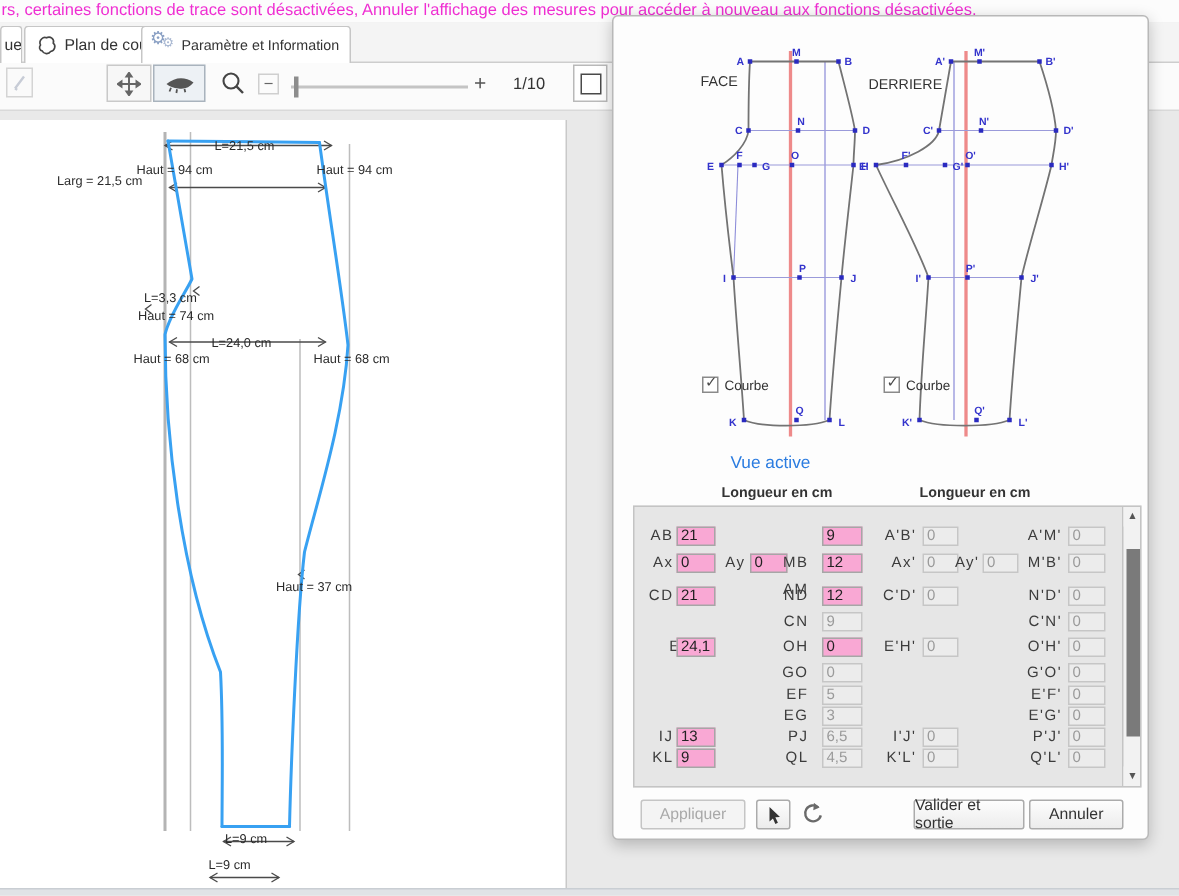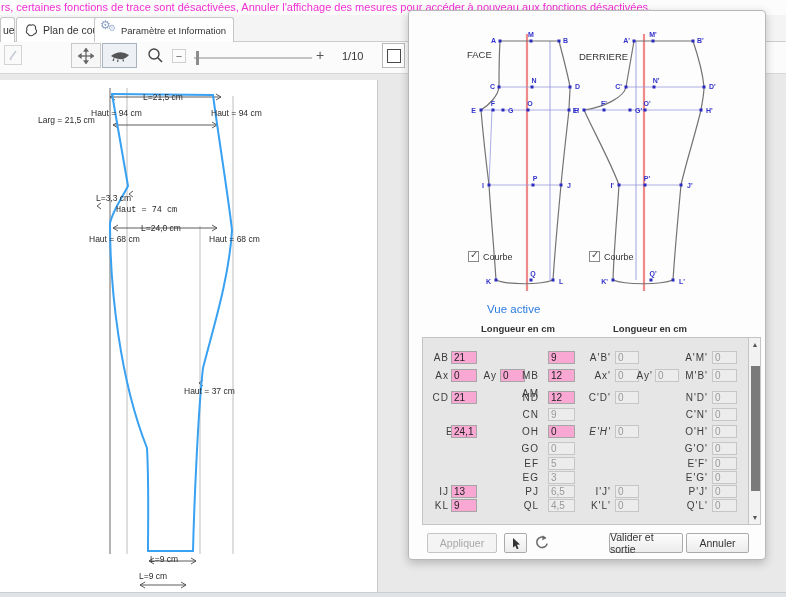--- a/index.html
+++ b/index.html
@@ -152,21 +152,21 @@
         <path d="M112,14 L128,106 C122,118 113,130 110,143 C110,210 120,300 147,368 C149,405 148,445 148,471"></path>
         <path d="M148,471 L193,471"></path>
       </g>
     </svg>
 
     <div class="dim" style="left:143px;top:12px;">L=21,5 cm</div>
     <div class="dim" style="left:38px;top:35px;">Larg = 21,5 cm</div>
     <div class="dim" style="left:91px;top:28px;">Haut = 94 cm</div>
     <div class="dim" style="left:211px;top:28px;">Haut = 94 cm</div>
     <div class="dim" style="left:96px;top:113px;">L=3,3 cm</div>
-    <div class="dim" style="left:116px;top:125px;font-family:Liberation Mono, monospace;">Haut = 74 cm</div>
+    <div class="dim" style="left:92px;top:125px;">Haut = 74 cm</div>
     <div class="dim" style="left:141px;top:143px;">L=24,0 cm</div>
     <div class="dim" style="left:89px;top:154px;">Haut = 68 cm</div>
     <div class="dim" style="left:209px;top:154px;">Haut = 68 cm</div>
     <div class="dim" style="left:184px;top:306px;">Haut = 37 cm</div>
     <div class="dim" style="left:150px;top:474px;">L=9 cm</div>
     <div class="dim" style="left:139px;top:491px;">L=9 cm</div>
   </div>
 
   <div class="abs" id="dialog">
 
@@ -341,21 +341,21 @@
         <span class="mlabel" style="left: 213px; top: 31px; width: 17px;">Ay'</span>
         <input type="text" class="mi dis" disabled="" value="0" style="left: 232px; top: 31px; width: 24px;">
         <span class="mlabel" style="left: 258px; top: 31px; width: 27px;">M'B'</span>
         <input type="text" class="mi dis" disabled="" value="0" style="left: 289px; top: 31px; width: 25px;">
         <span class="mlabel" style="left: 157px; top: 53px; width: 31px;">C'D'</span>
         <input type="text" class="mi dis" disabled="" value="0" style="left: 192px; top: 53px; width: 24px;">
         <span class="mlabel" style="left: 258px; top: 53px; width: 27px;">N'D'</span>
         <input type="text" class="mi dis" disabled="" value="0" style="left: 289px; top: 53px; width: 25px;">
         <span class="mlabel" style="left: 258px; top: 70px; width: 27px;">C'N'</span>
         <input type="text" class="mi dis" disabled="" value="0" style="left: 289px; top: 70px; width: 25px;">
-        <span class="mlabel" style="left: 157px; top: 87px; width: 31px; font-style: italic;">E'H'</span>
+        <span class="mlabel" style="left: 157px; top: 87px; width: 31px;">E'H'</span>
         <input type="text" class="mi dis" disabled="" value="0" style="left: 192px; top: 87px; width: 24px;">
         <span class="mlabel" style="left: 258px; top: 87px; width: 27px;">O'H'</span>
         <input type="text" class="mi dis" disabled="" value="0" style="left: 289px; top: 87px; width: 25px;">
         <span class="mlabel" style="left: 258px; top: 104px; width: 27px;">G'O'</span>
         <input type="text" class="mi dis" disabled="" value="0" style="left: 289px; top: 104px; width: 25px;">
         <span class="mlabel" style="left: 258px; top: 119px; width: 27px;">E'F'</span>
         <input type="text" class="mi dis" disabled="" value="0" style="left: 289px; top: 119px; width: 25px;">
         <span class="mlabel" style="left: 258px; top: 133px; width: 27px;">E'G'</span>
         <input type="text" class="mi dis" disabled="" value="0" style="left: 289px; top: 133px; width: 25px;">
         <span class="mlabel" style="left: 157px; top: 147px; width: 31px;">I'J'</span>

